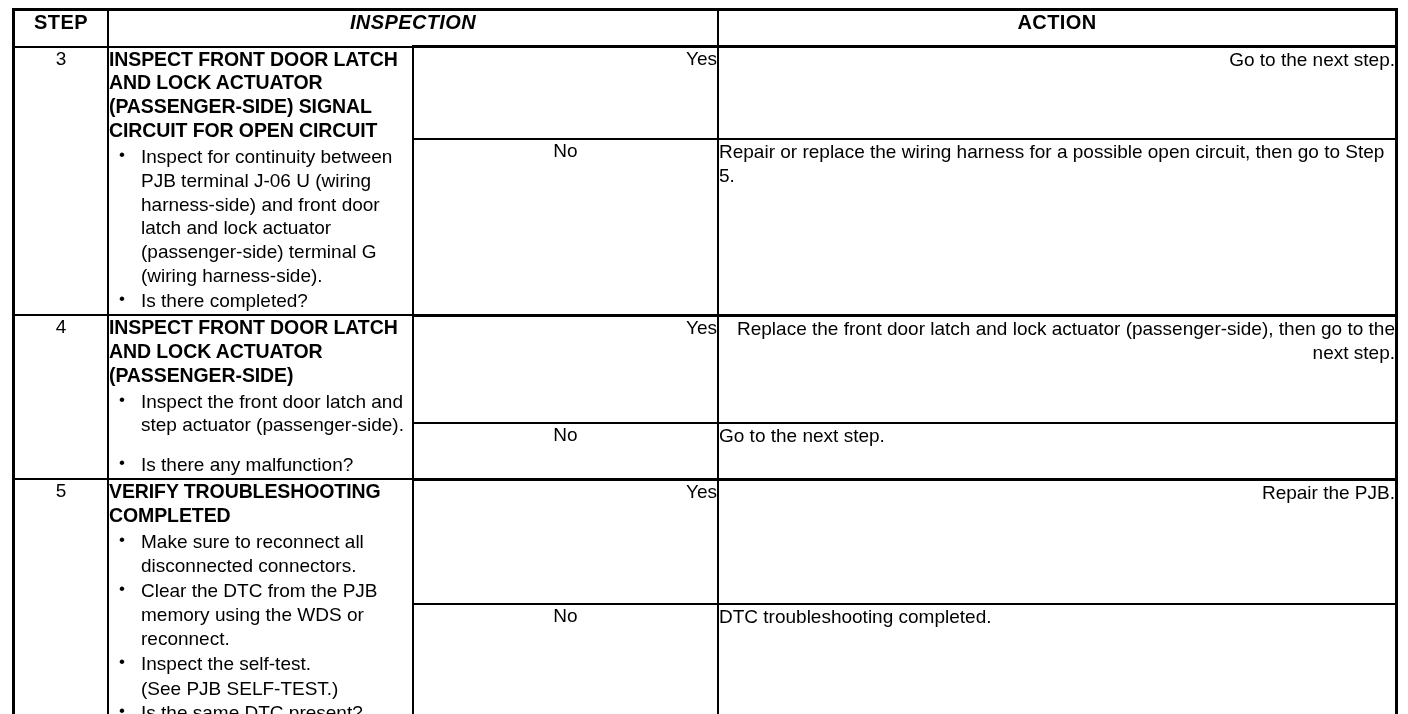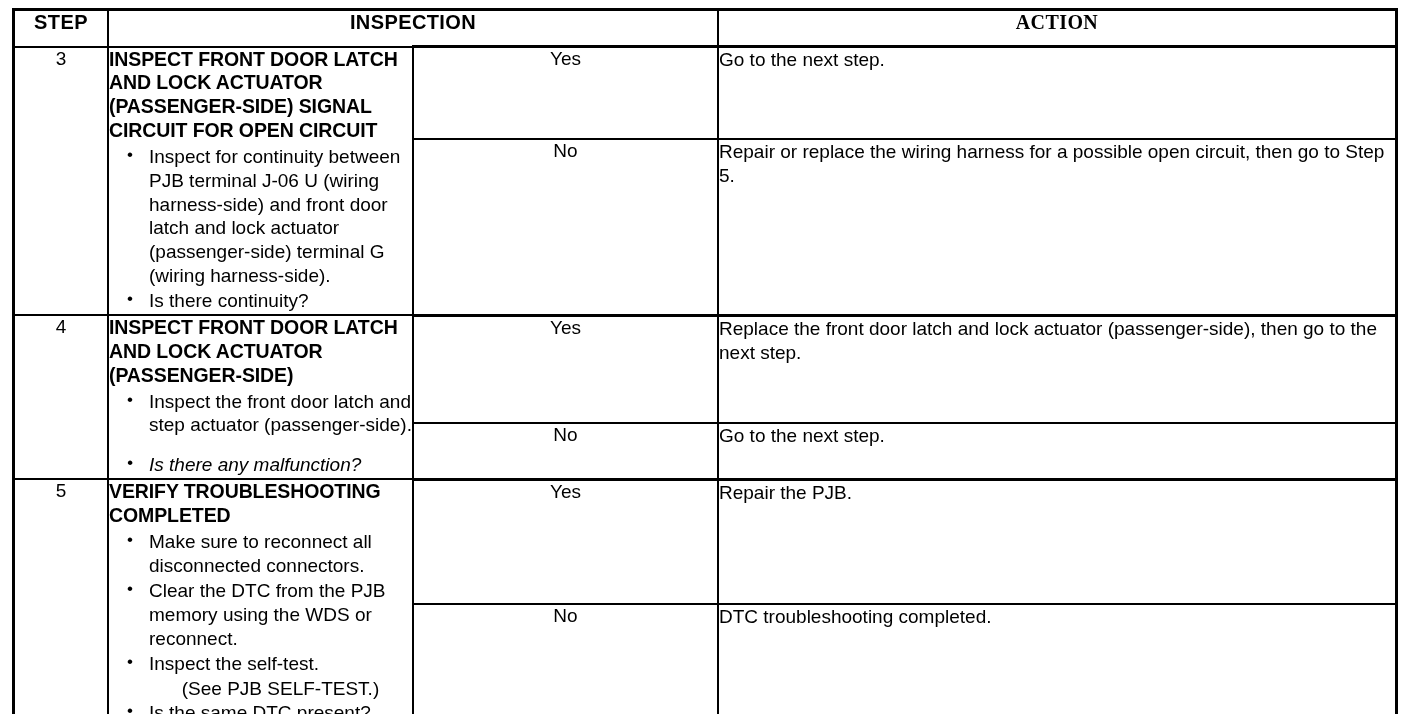--- a/index.html
+++ b/index.html
@@ -42,22 +42,22 @@
   thead th {
     height: 34px;
     text-align: center;
     vertical-align: middle;
     font-size: 20px;
     font-weight: bold;
     letter-spacing: 0.4px;
     border-bottom: 3px solid #000;
   }
   th.h-step   { width: 92px; }
-  th.h-insp   { width: 608px; }
-  th.h-action { width: auto; font-family: Liberation Serif, serif; }
+  th.h-insp   { width: 608px; font-style: italic; }
+  th.h-action { width: auto; }
 
   
   td.c-step {
     width: 92px;
     text-align: center;
     font-size: 19px;
     font-weight: normal;
     padding-top: 5px;
     border-top: 3px solid #000;
   }
@@ -77,52 +77,53 @@
   }
   td.c-act {
     padding: 5px 8px 6px 10px;
     font-size: 19px;
     line-height: 1.26;
     margin-top: 16px;
   }
   tr.row-start td.c-yn,
   tr.row-start td.c-act {
     border-top: 3px solid #000;
+    text-align: right;
   }
 
   
   .insp-title {
     font-size: 19.5px;
     font-weight: bold;
     line-height: 1.22;
     letter-spacing: -0.1px;
     margin: 0 0 2px 0;
   }
 
   ul.bullets {
     list-style: none;
     margin: 0;
     padding: 0;
   }
   ul.bullets > li {
     position: relative;
     padding-left: 32px;
-    margin: 0 0 1px 8px;
+    margin: 0 0 1px 0;
     font-size: 19px;
     line-height: 1.26;
   }
   ul.bullets > li::before {
     content: "\2022";
     position: absolute;
     left: 10px;
     top: -1px;
     font-size: 17px;
   }
-  ul.bullets > li.gap-top { margin-top: 16px; font-style: italic; }
-  ul.bullets > li.nobullet { padding-left: 32px; text-align: center; }
+  ul.bullets > li.gap-top { margin-top: 16px; }
+  ul.bullets > li.nobullet { padding-left: 32px; }
   ul.bullets > li.nobullet::before { content: ""; }
 </style>
 </head>
 <body>
 
 <div class="sheet">
   <table class="dtc">
     <thead>
       <tr>
         <th class="h-step">STEP</th>
@@ -131,21 +132,21 @@
       </tr>
     </thead>
     <tbody>
 
       <tr class="row-start">
         <td class="c-step" rowspan="2">3</td>
         <td class="c-insp" rowspan="2">
           <div class="insp-title">INSPECT FRONT DOOR LATCH AND LOCK ACTUATOR (PASSENGER-SIDE) SIGNAL CIRCUIT FOR OPEN CIRCUIT</div>
           <ul class="bullets">
             <li>Inspect for continuity between PJB terminal J-06 U (wiring harness-side) and front door latch and lock actuator (passenger-side) terminal G (wiring harness-side).</li>
-            <li>Is there continuity?</li>
+            <li>Is there completed?</li>
           </ul>
         </td>
         <td class="c-yn">Yes</td>
         <td class="c-act">Go to the next step.</td>
       </tr>
       <tr>
         <td class="c-yn">No</td>
         <td class="c-act">Repair or replace the wiring harness for a possible open circuit, then go to Step 5.</td>
       </tr>
 

